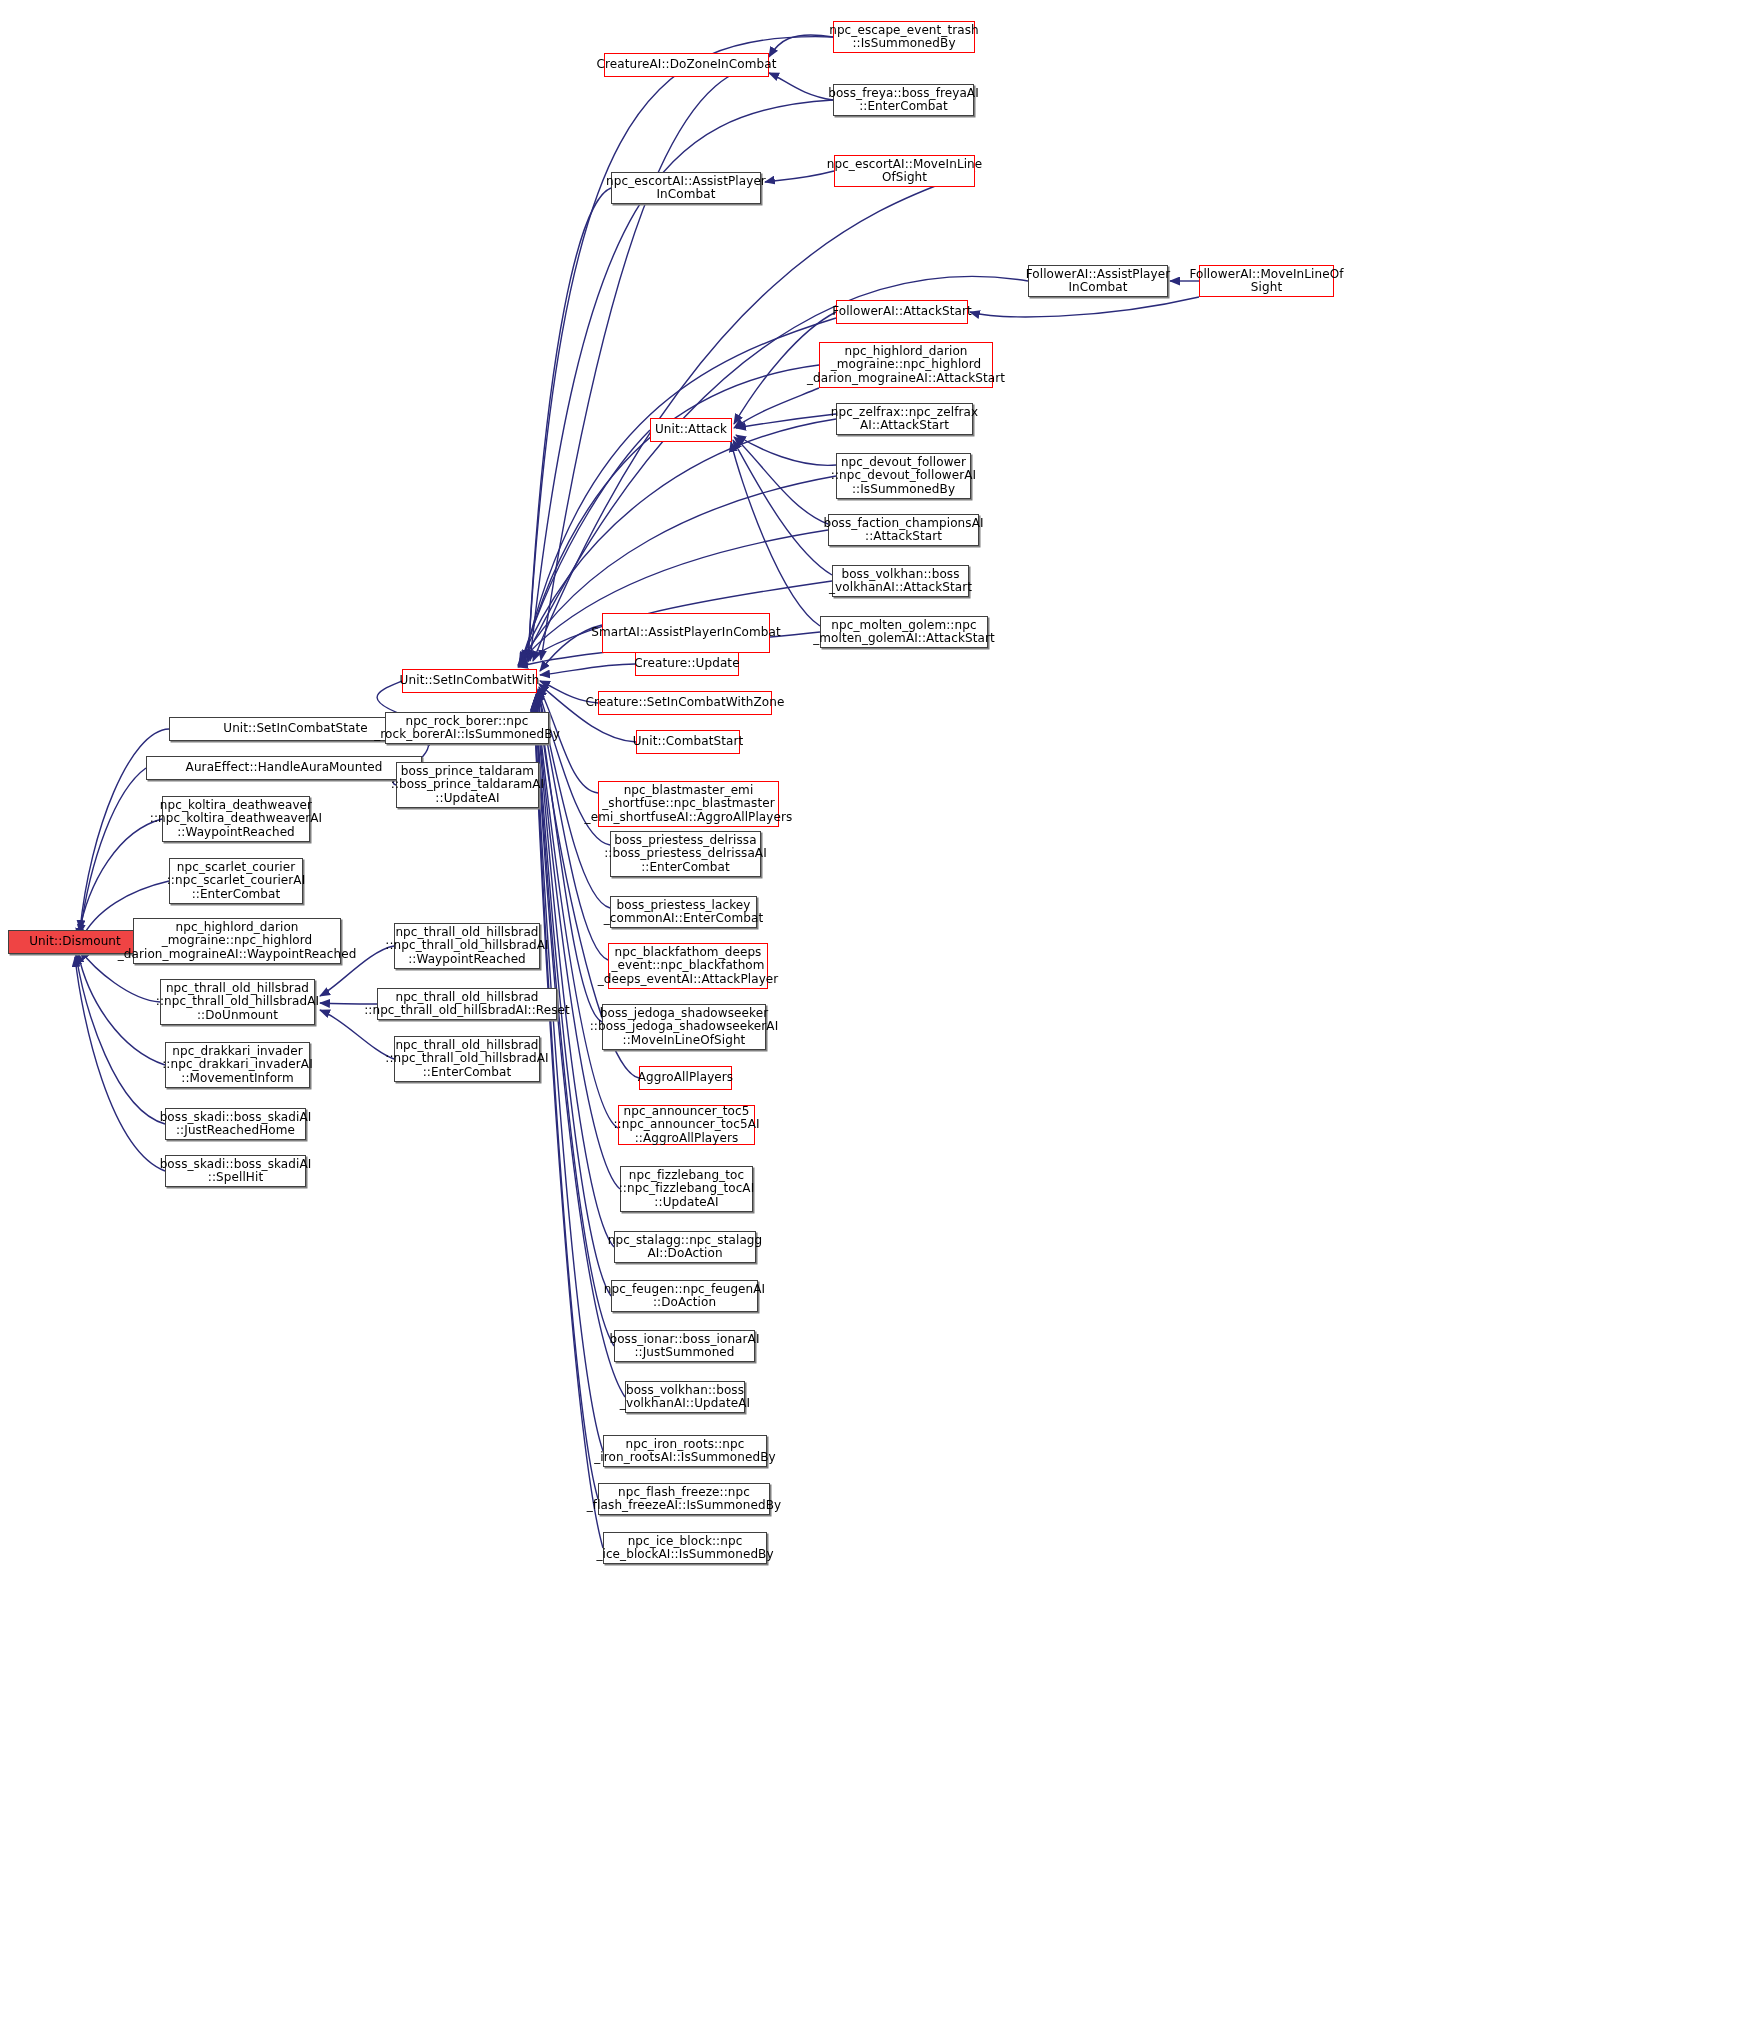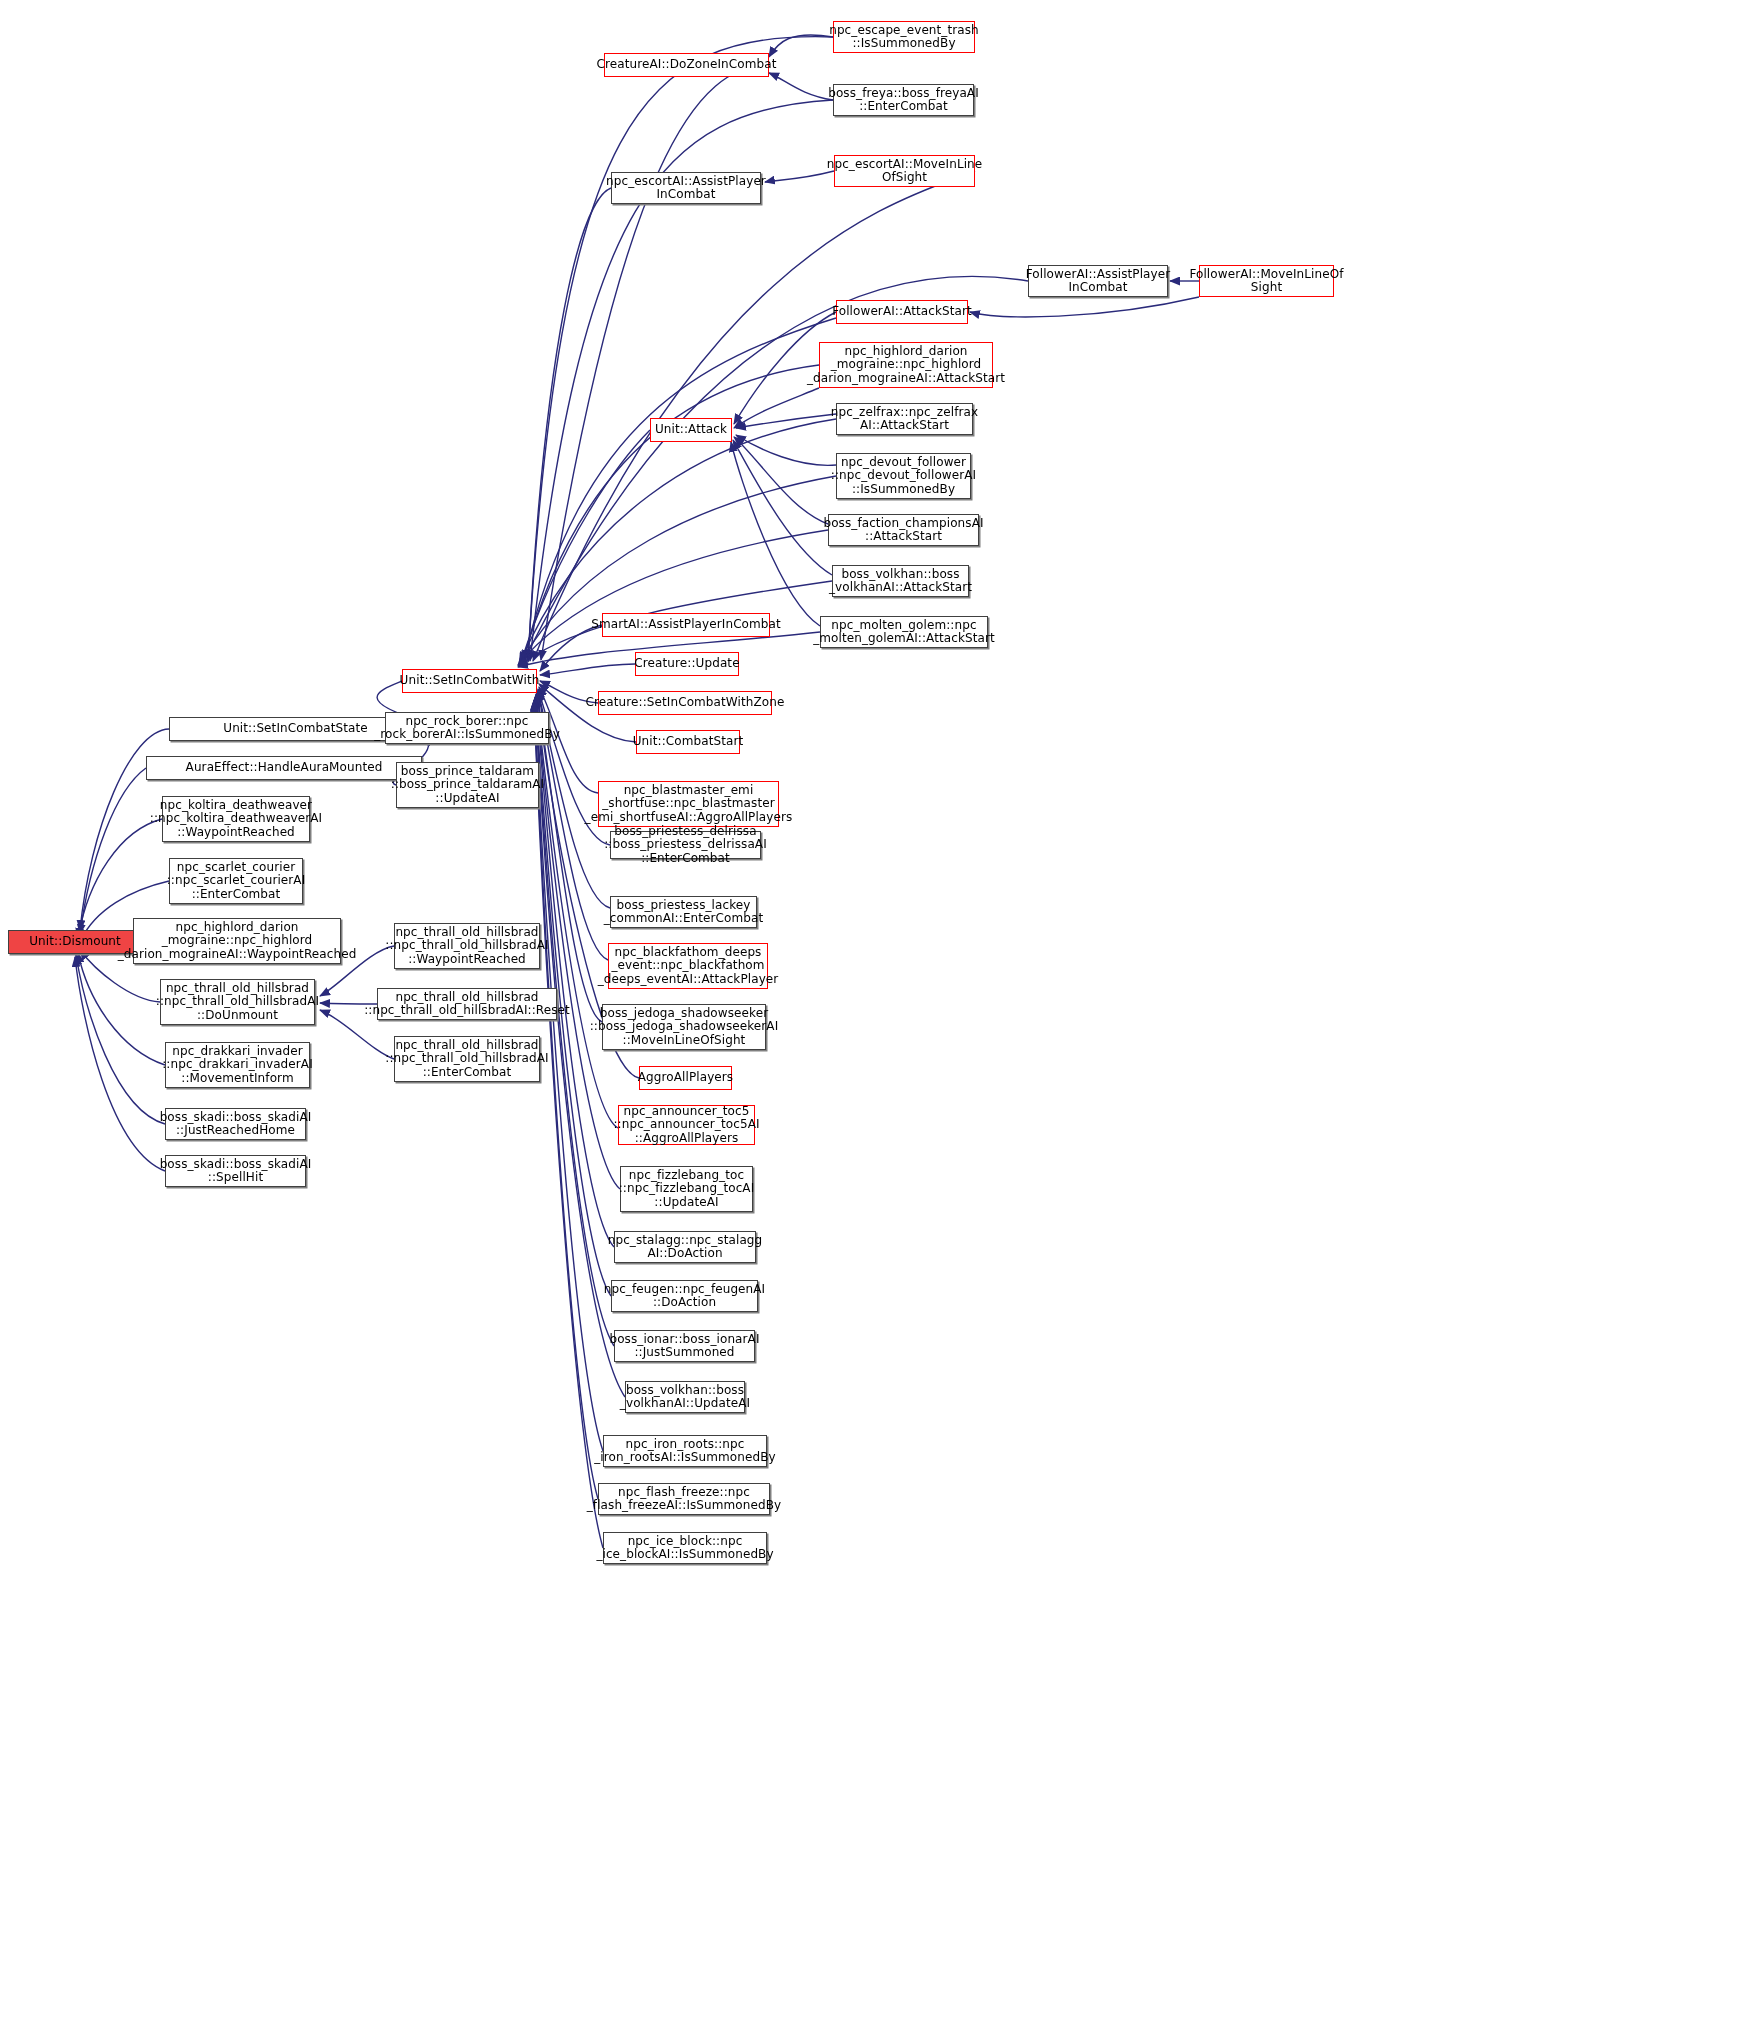--- a/index.html
+++ b/index.html
@@ -149,38 +149,38 @@
 _rock_borerAI::IsSummonedBy</span>
       </div>
       <div class="node blk" style="left: 396px; top: 762px; width: 143px; height: 46px;">
         <span>boss_prince_taldaram
 ::boss_prince_taldaramAI
 ::UpdateAI</span>
       </div>
       <div class="node red" style="left: 402px; top: 669px; width: 135px; height: 24px;">
         <span>Unit::SetInCombatWith</span>
       </div>
-      <div class="node red" style="left: 602px; top: 613px; width: 168px; height: 24px;">
+      <div class="node red" style="left: 602px; top: 613px; width: 168px; height: 40px;">
         <span>SmartAI::AssistPlayerInCombat</span>
       </div>
       <div class="node red" style="left: 635px; top: 652px; width: 104px; height: 24px;">
         <span>Creature::Update</span>
       </div>
       <div class="node red" style="left: 598px; top: 691px; width: 174px; height: 24px;">
         <span>Creature::SetInCombatWithZone</span>
       </div>
       <div class="node red" style="left: 636px; top: 730px; width: 104px; height: 24px;">
         <span>Unit::CombatStart</span>
       </div>
       <div class="node red" style="left: 598px; top: 781px; width: 181px; height: 46px;">
         <span>npc_blastmaster_emi
 _shortfuse::npc_blastmaster
 _emi_shortfuseAI::AggroAllPlayers</span>
       </div>
-      <div class="node blk" style="left: 610px; top: 831px; width: 151px; height: 28px;">
+      <div class="node blk" style="left: 610px; top: 831px; width: 151px; height: 46px;">
         <span>boss_priestess_delrissa
 ::boss_priestess_delrissaAI
 ::EnterCombat</span>
       </div>
       <div class="node blk" style="left: 610px; top: 896px; width: 147px; height: 32px;">
         <span>boss_priestess_lackey
 _commonAI::EnterCombat</span>
       </div>
       <div class="node red" style="left: 608px; top: 943px; width: 160px; height: 46px;">
         <span>npc_blackfathom_deeps

